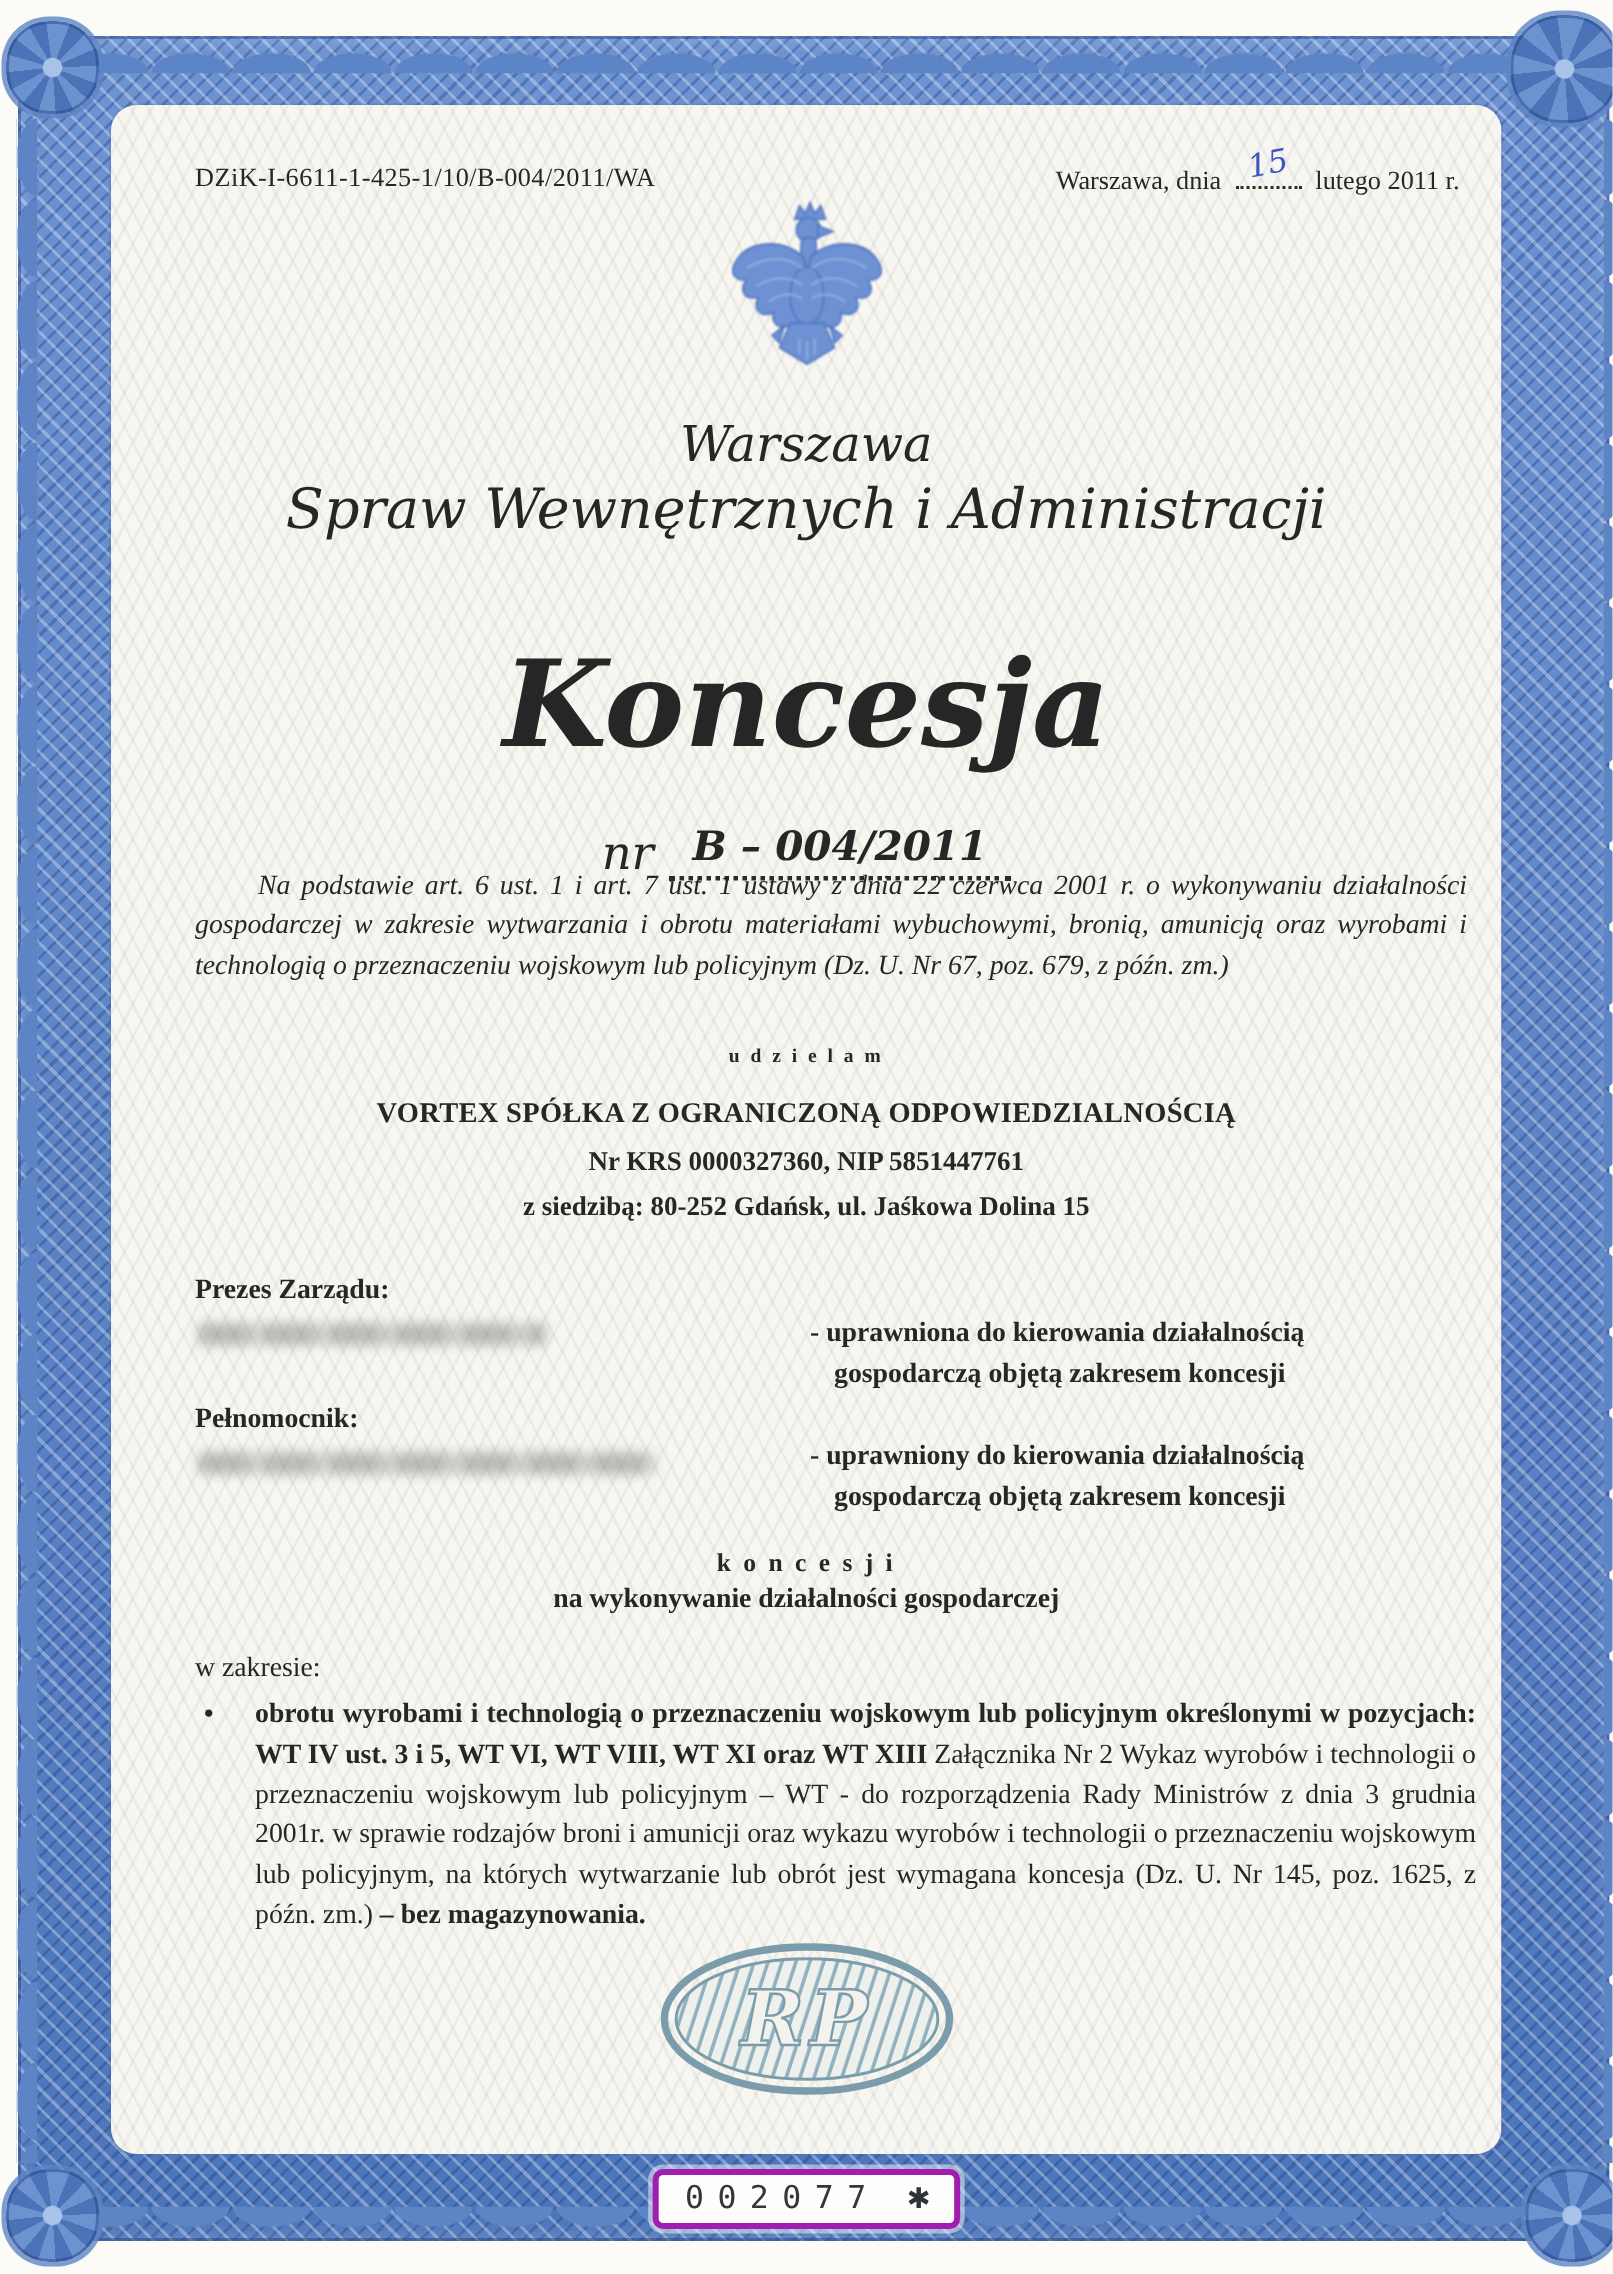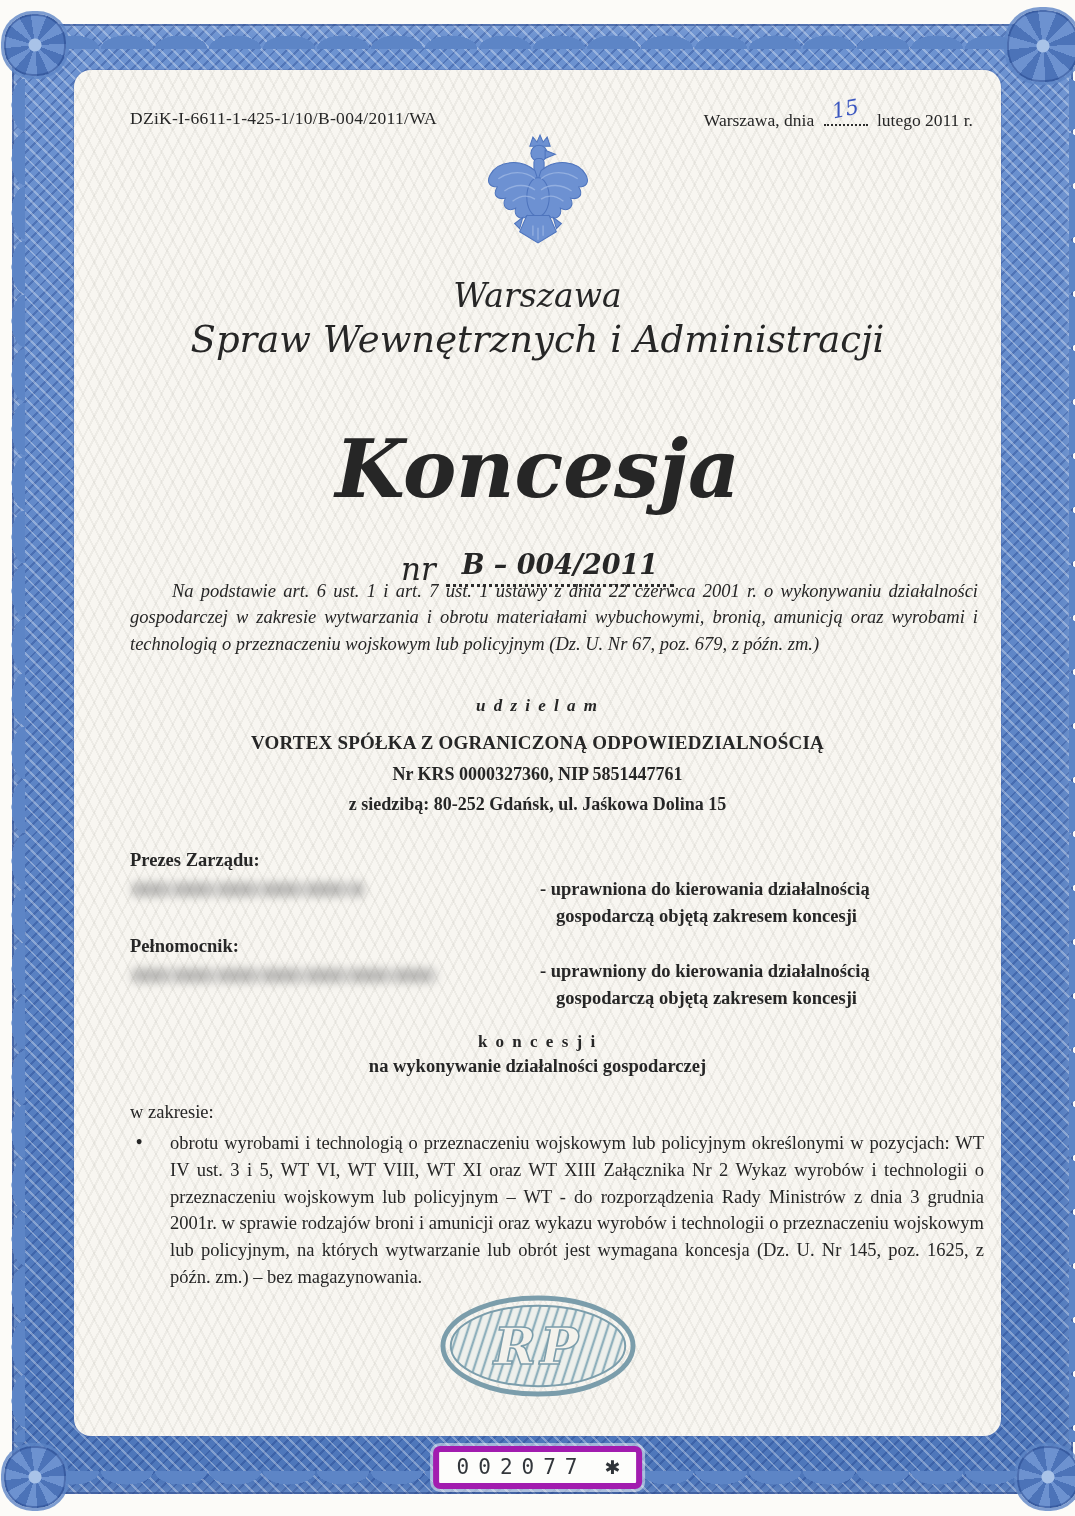--- a/index.html
+++ b/index.html
@@ -70,44 +70,44 @@
   .doctitle{top:352px;font-size:80px;font-weight:bold;}
   
   .nr-row{left:0;right:0;top:468px;text-align:center;}
   .nr-label{font-family:"DejaVu Serif",serif;font-style:italic;font-size:31px;vertical-align:bottom;margin-right:10px;}
   .nr-dots{display:inline-block;width:228px;border-bottom:3px dotted #2b2b2b;position:relative;height:46px;vertical-align:bottom;}
   .nr-value{position:absolute;left:0;right:0;bottom:4px;text-align:center;
     font-family:"DejaVu Serif",serif;font-style:italic;font-weight:bold;font-size:27px;white-space:nowrap;margin-top:21px;}
   
   .legal{left:56px;top:508px;width:848px;font-size:18.5px;line-height:1.43;text-align:justify;text-indent:42px;font-style:italic;}
   .center-b{left:0;right:0;text-align:center;font-weight:bold;}
-  .grant{top:626px;font-size:17px;letter-spacing:2px;font-style:italic;}
+  .grant{top:626px;font-size:13px;letter-spacing:2px;}
   .cname{top:662px;font-size:19px;letter-spacing:.2px;}
   .creg{top:694px;font-size:18px;}
   .caddr{top:724px;font-size:18px;}
   .role{font-weight:bold;font-size:18.5px;left:56px;}
   .role1{top:780px;} .role2{top:866px;}
   .blur-bar{left:58px;height:15px;border-radius:3px;opacity:.55;filter:blur(4px);
     background:repeating-linear-gradient(90deg,#8a8a8a 0 34px, #b5b5b5 34px 44px);}
   .bar1{top:812px;width:232px;} .bar2{top:898px;width:305px;}
   .entitle{left:466px;width:396px;font-weight:bold;font-size:18.5px;line-height:1.45;
     padding-left:16px;text-indent:-16px;}
   .ent1{top:806px;} .ent2{top:888px;}
   .licword{top:962px;font-size:17px;letter-spacing:2px;}
   .licsubj{top:986px;font-size:18.5px;}
   .scopelbl{left:56px;top:1032px;font-size:18.5px;}
   .bullet-dot{left:62px;top:1062px;font-size:18px;font-weight:bold;}
   .scope{left:96px;top:1060px;width:814px;font-size:18.5px;line-height:1.45;text-align:justify;}
-  .scope .b{font-weight:normal;margin-top:12px;}
+  .scope .b{font-weight:bold;margin-top:12px;}
   
   .seal{left:0;right:0;top:1224px;text-align:center;}
   
   .serialbox{
     position:absolute;left:50%;top:1446px;transform:translateX(-50%);
-    background:#fdfdfb;border:6px solid #a21caf;border-radius:7px;
+    background:#fdfdfb;border:4px solid #a21caf;border-radius:7px;
     padding:3px 16px 4px 18px;white-space:nowrap;z-index:5;
     box-shadow:0 0 0 3px rgba(250,250,248,.5);
   }
   .serial-num{font-family:"DejaVu Sans Mono",monospace;font-size:21px;letter-spacing:9px;color:#33373c;}
   .serial-star{font-size:19px;color:#2f3338;margin-left:14px;}
 </style>
 </head>
 <body>
 
 <div class="frame">

